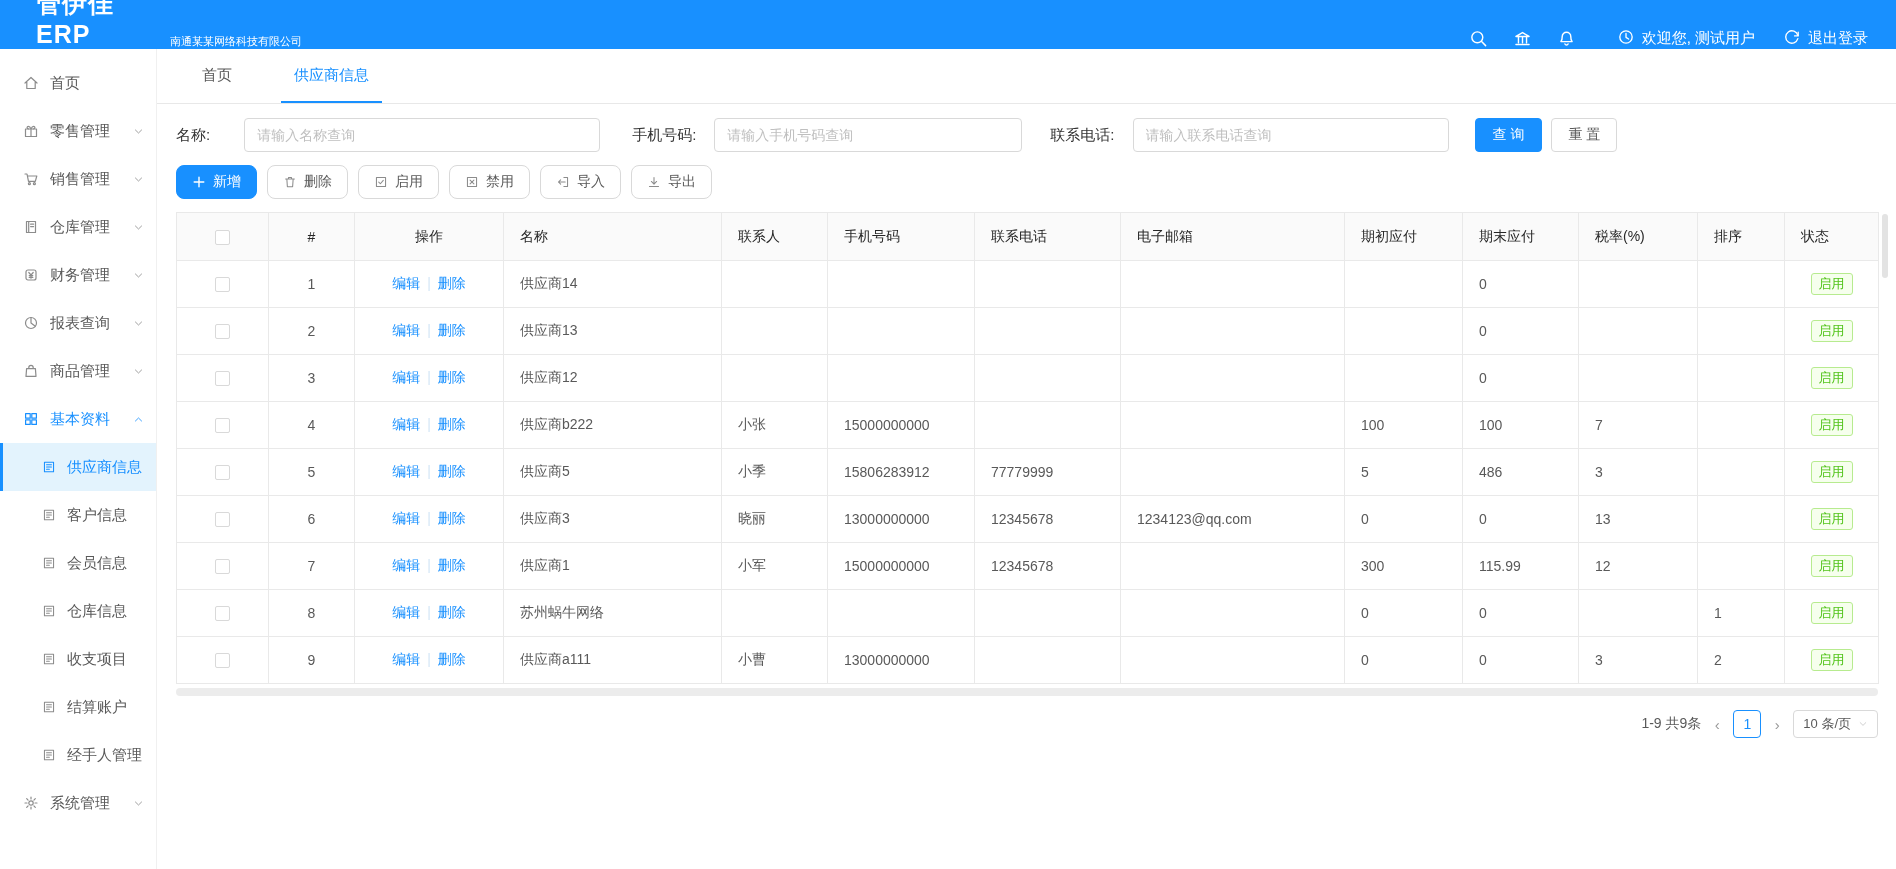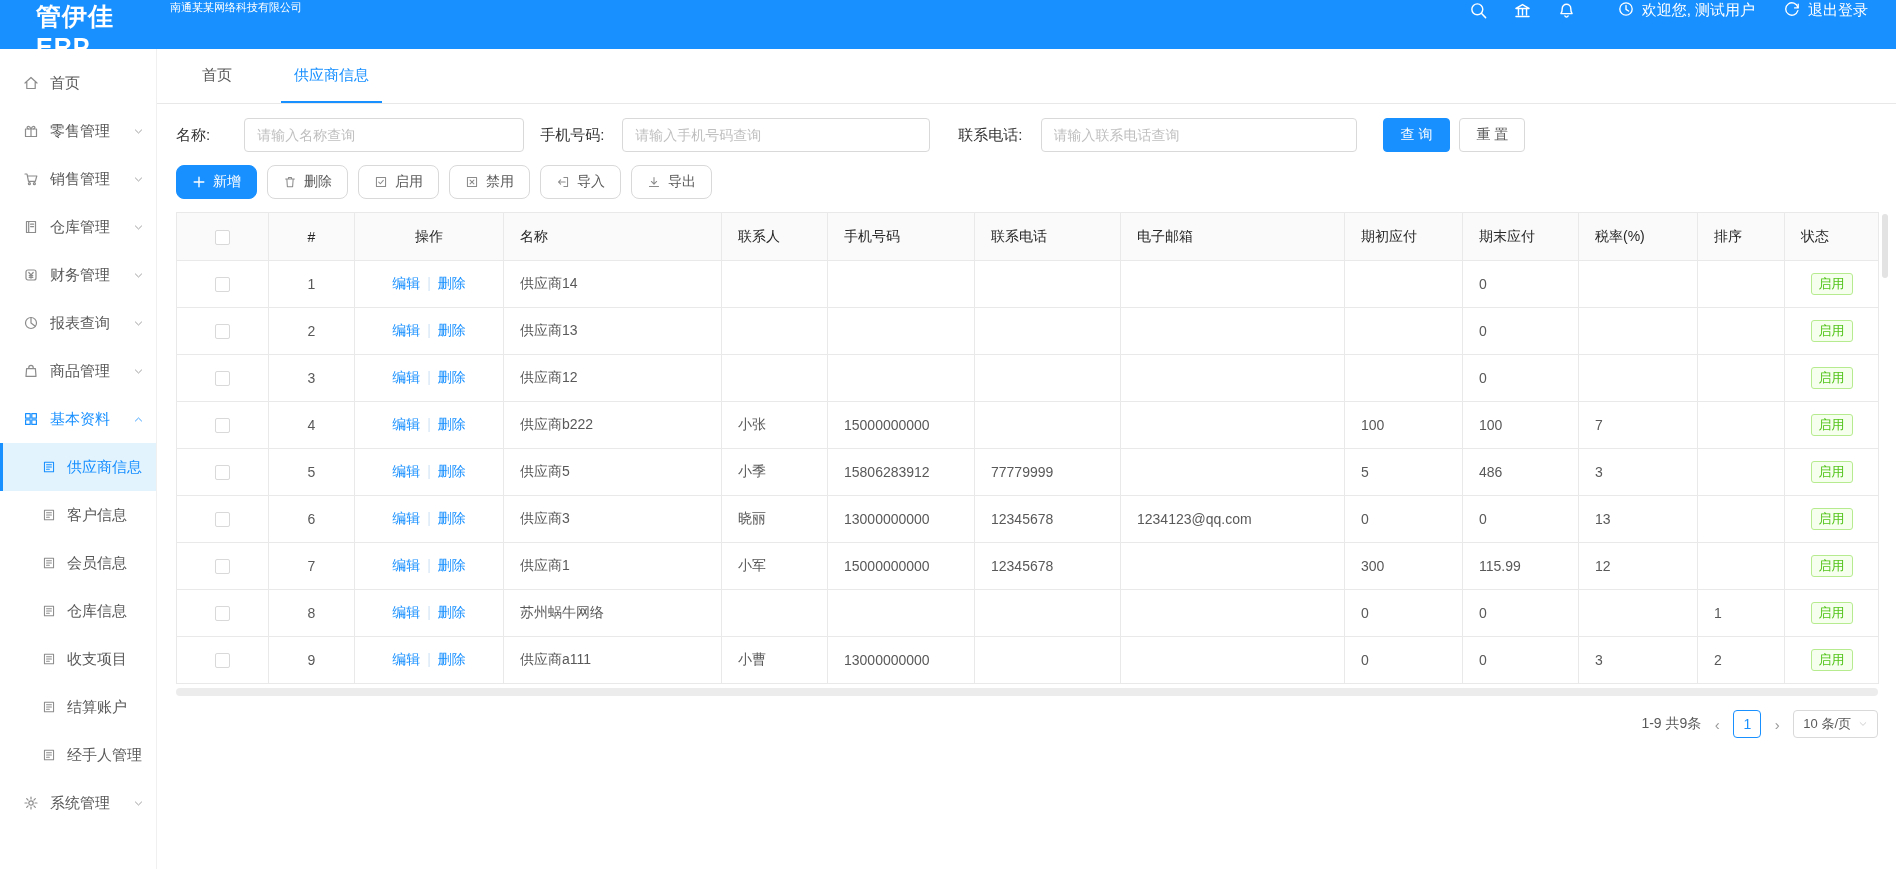--- a/index.html
+++ b/index.html
@@ -1,21 +1,21 @@
 <!DOCTYPE html>
 <html><head>
 <meta charset="utf-8">
 <style>
   html,body{margin:0;padding:0;width:1896px;height:869px;overflow:hidden;
     font-family:"Liberation Sans","DejaVu Sans",sans-serif;background:#fff;}
   *{box-sizing:border-box;}
   .ic{width:16px;height:16px;flex:0 0 auto;}
   
   .topbar{position:absolute;left:0;top:0;width:1896px;height:49px;background:#1890ff;
-    display:flex;align-items:flex-start;color:#fff;z-index:5;}
+    display:flex;align-items:flex-end;color:#fff;z-index:5;}
   .logo{font-size:25px;font-weight:700;padding-left:36px;width:160px;letter-spacing:1px;cursor:pointer;}
   .company{font-size:11px;margin-left:10px;}
   .topbar-right{margin-left:auto;display:flex;align-items:center;padding-right:28px;gap:0;}
   .ticon{width:44px;display:flex;justify-content:center;cursor:pointer;}
   .ticon .ic{width:19px;height:19px;}
   .top-group{display:flex;align-items:center;gap:7px;font-size:15px;margin-left:28px;cursor:pointer;}
   .top-group .ic{width:18px;height:18px;}
   
   .sidebar{position:absolute;left:0;top:49px;width:157px;height:820px;background:#fff;
     border-right:1px solid #f0f0f0;padding-top:10px;overflow:hidden;}
@@ -37,21 +37,21 @@
   .tab{display:flex;align-items:center;padding:0 13px;margin-right:36px;font-size:15px;
     color:#595959;cursor:pointer;border-bottom:2px solid transparent;}
   .tab.active{color:#1890ff;border-bottom:2px solid #1890ff;}
   .content{padding:0 18px 0 19px;}
   
   .search-row{margin-top:14px;display:flex;align-items:center;height:34px;}
   .f-label{font-size:15px;color:#333;flex:0 0 auto;}
   .f-input{height:34px;border:1px solid #d9d9d9;border-radius:4px;padding:0 12px;font-size:14px;
     color:#595959;outline:none;margin-left:18px;font-family:inherit;}
   .f-input::placeholder{color:#bfbfbf;}
-  .f-input.f0{width:280px;margin-right:16px;margin-left:34px;}
+  .f-input.f0{width:356px;margin-right:32px;margin-left:34px;}
   .f-input.f1{width:308px;margin-right:28px;}
   .f-input.f2{width:316px;margin-right:26px;}
   .btn{height:34px;border-radius:4px;font-size:14px;cursor:pointer;font-family:inherit;}
   .btn-primary{background:#1890ff;color:#fff;border:1px solid #1890ff;padding:0 17px;}
   .btn-plain{background:#fff;color:#595959;border:1px solid #d9d9d9;padding:0 16px;margin-left:9px;}
   
   .toolbar{margin-top:13px;display:flex;align-items:center;}
   .tbtn{height:34px;border-radius:8px;font-size:14px;display:inline-flex;align-items:center;
     gap:7px;padding:0 15px;margin-right:10px;cursor:pointer;background:#fff;
     border:1px solid #d9d9d9;color:#595959;font-family:inherit;}

